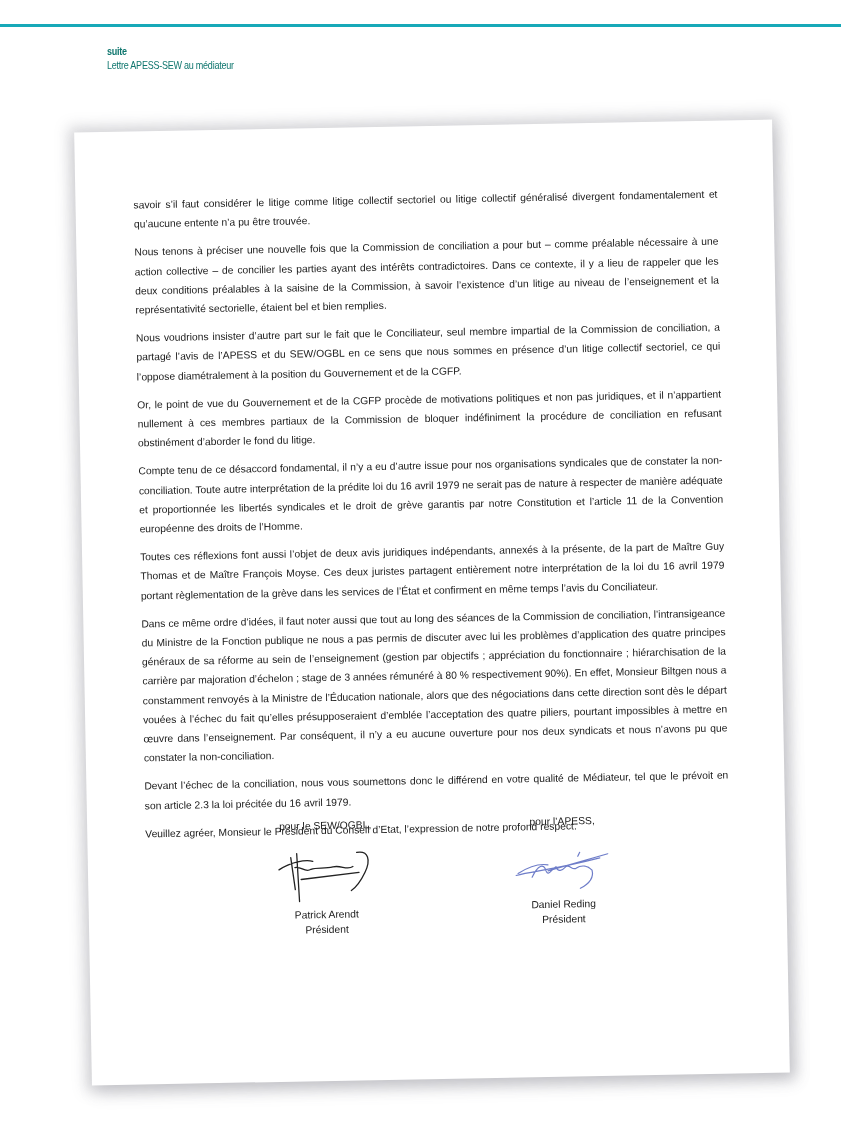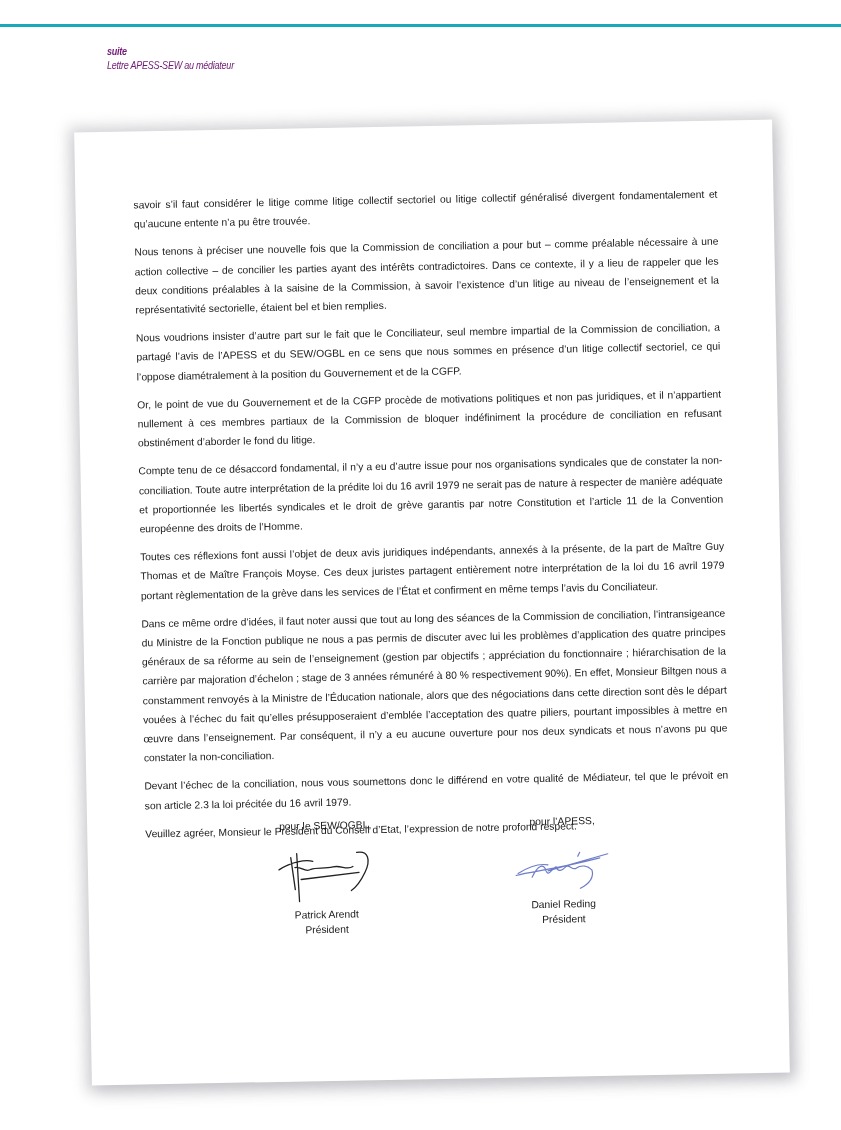--- a/index.html
+++ b/index.html
@@ -5,21 +5,21 @@
   html, body { margin: 0; padding: 0; }
   body {
     width: 841px; height: 1130px; background: #ffffff; position: relative; overflow: hidden;
     font-family: "Liberation Sans", sans-serif;
   }
   .top-rule {
     position: absolute; left: 0; top: 24px; width: 841px; height: 3px; background: #17a9b8;
   }
   .header {
     position: absolute; left: 107px; top: 45px;
-    font-family: "Liberation Sans", sans-serif; color: #701a75; font-style: italic;
+    font-family: "Liberation Sans", sans-serif; color: #0f766e;
   }
   .header .kicker { font-size: 11px; font-weight: bold; line-height: 13px; letter-spacing: -0.3px; transform: scaleX(0.82); transform-origin: left; display:block; }
   .header .subtitle { font-size: 11px; line-height: 14px; letter-spacing: -0.3px; transform: scaleX(0.82); transform-origin: left; display:block; white-space: nowrap; }
 
   .page {
     position: absolute; left: 83px; top: 126px; width: 698px; height: 953px;
     background: #ffffff;
     transform: rotate(-1.07deg); transform-origin: center;
     box-shadow: 0 0 14px 6px rgba(120,120,130,0.28), 4px 8px 16px rgba(120,120,130,0.25);
   }

